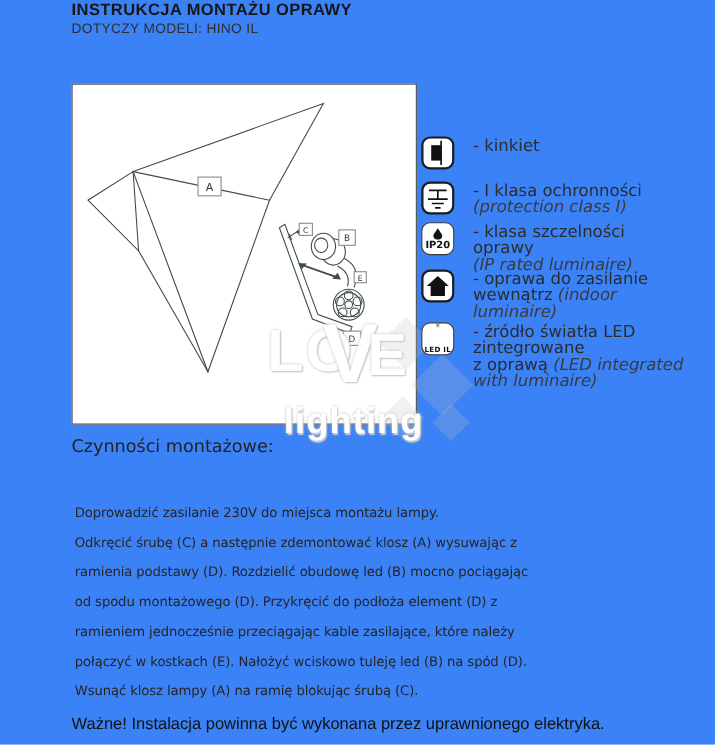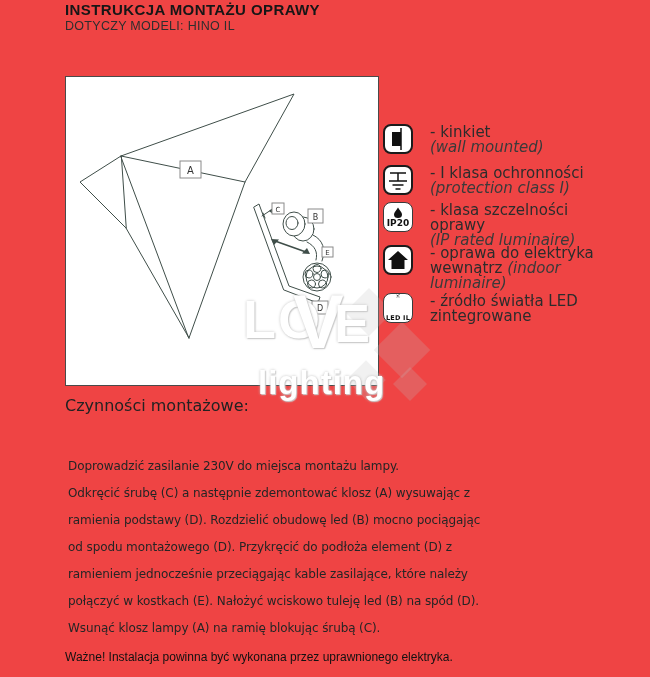--- a/index.html
+++ b/index.html
@@ -1,18 +1,18 @@
 <!DOCTYPE html>
 <html><head>
 <meta charset="utf-8">
 <style>
   html,body{margin:0;padding:0;background:#ffffff;}
   .page{
     position:relative;width:650px;height:677px;margin:0 auto;
-    background:#ef4444;overflow:hidden;
+    background:#3b82f6;overflow:hidden;
     font-family:"DejaVu Sans",sans-serif;color:#222;
   }
   
   .title{
     position:absolute;left:65px;top:1px;
     font-family:"Liberation Sans",sans-serif;font-weight:bold;
     font-size:15px;letter-spacing:.4px;color:#161616;white-space:nowrap;
   }
   .subtitle{
     position:absolute;left:65px;top:19px;
@@ -58,21 +58,21 @@
   .badge-led{font-size:6.5px;margin-top:16px;letter-spacing:.2px;}
   
   .section-heading{
     position:absolute;left:65px;top:396px;font-size:16px;color:#222;white-space:nowrap;z-index:4;
   }
   .steps{position:absolute;left:68px;top:453px;z-index:4;}
   .step-line{font-size:12px;line-height:27px;color:#252525;white-space:nowrap;letter-spacing:-.1px;}
   
   .warning{
     position:absolute;left:65px;top:650px;
-    font-family:"Liberation Sans",sans-serif;font-size:12px;color:#111;white-space:nowrap;z-index:4;
+    font-family:"Liberation Sans",sans-serif;font-size:15px;color:#111;white-space:nowrap;z-index:4;
   }
 </style>
 </head>
 <body>
 
 <div class="page">
 
   <div class="title">INSTRUKCJA MONTAŻU OPRAWY</div>
   <div class="subtitle">DOTYCZY MODELI: HINO IL</div>
 
@@ -144,21 +144,20 @@
 
     <div class="legend-row" style="top:124px;">
       <div class="legend-icon">
         <svg width="26" height="26" viewBox="0 0 26 26">
           <line x1="16" y1="2" x2="16" y2="24" stroke="#111" stroke-width="1.5"></line>
           <rect x="7" y="6" width="9" height="14" fill="#111"></rect>
         </svg>
       </div>
       <div class="legend-text">
         <div>- kinkiet</div>
-        <div><span></span><span class="it">(wall mounted)</span></div>
       </div>
     </div>
 
     <div class="legend-row" style="top:165px;">
       <div class="legend-icon">
         <svg width="26" height="26" viewBox="0 0 26 26">
           <g stroke="#111" stroke-width="1.5" fill="none">
             <line x1="5" y1="6" x2="21" y2="6"></line>
             <line x1="13" y1="6" x2="13" y2="14"></line>
             <line x1="4" y1="14" x2="22" y2="14"></line>
@@ -186,40 +185,41 @@
       </div>
     </div>
 
     <div class="legend-row" style="top:245px;">
       <div class="legend-icon">
         <svg width="24" height="24" viewBox="0 0 24 24">
           <path d="M12,3 L22,12 H18.5 V21 H5.5 V12 H2 Z" fill="#111"></path>
         </svg>
       </div>
       <div class="legend-text">
-        <div>- oprawa do elektryka</div>
+        <div>- oprawa do zasilanie</div>
         <div><span>wewnątrz </span><span class="it">(indoor luminaire)</span></div>
       </div>
     </div>
 
     <div class="legend-row" style="top:293px;">
       <div class="legend-icon thin">
         <svg width="14" height="12" viewBox="0 0 14 12">
           <g stroke="#111" stroke-width="1.4" fill="none" stroke-linecap="round">
             <path d="M4,10 L6,5"></path>
               <path d="M6,5 L3,3"></path>
               <path d="M6,5 L9,2"></path>
             <path d="M10,10 L9,6"></path>
           </g>
           <polygon points="9,1 12,1 10.5,4" fill="#111"></polygon>
         </svg>
         <div class="badge badge-led">LED IL</div>
       </div>
       <div class="legend-text">
         <div>- źródło światła LED zintegrowane</div>
+        <div><span>z oprawą </span><span class="it">(LED integrated with luminaire)</span></div>
       </div>
     </div>
 
   </div>
 
   <div class="section-heading">Czynności montażowe:</div>
 
   <div class="steps">
     <div class="step-line">Doprowadzić zasilanie 230V do miejsca montażu lampy.</div>
     <div class="step-line">Odkręcić śrubę (C) a następnie zdemontować klosz (A) wysuwając z</div>

